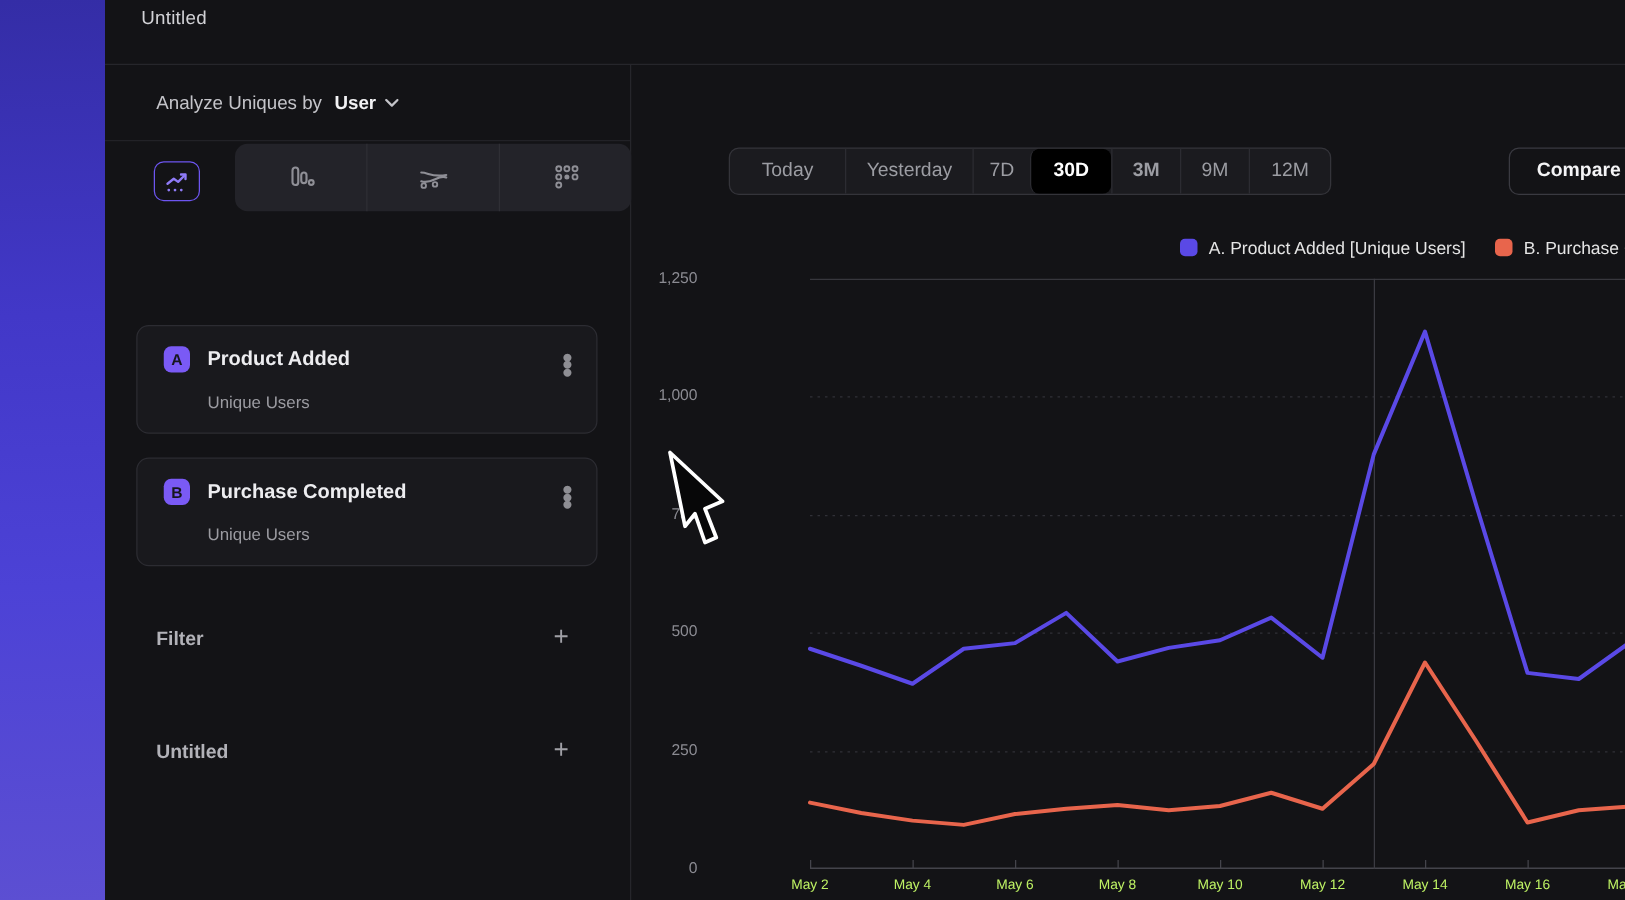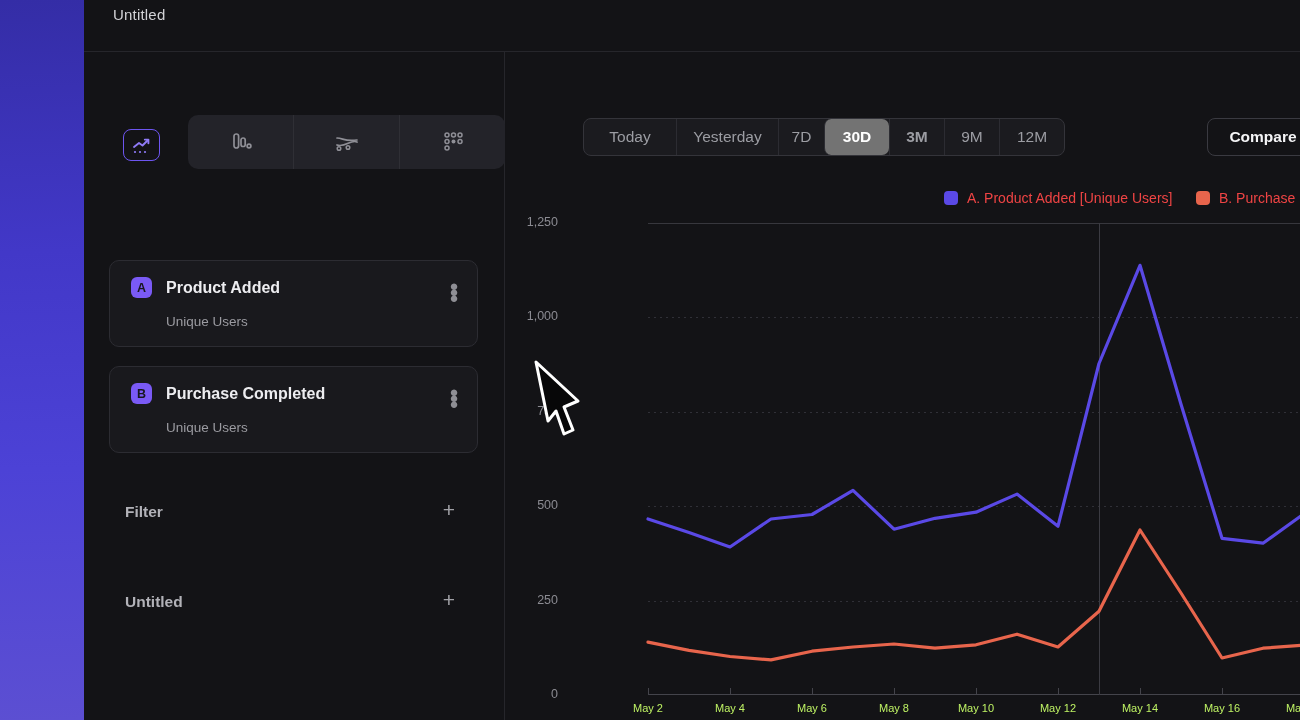--- a/index.html
+++ b/index.html
@@ -56,32 +56,32 @@
 
   #filter-label { left:41px; top:451px; font-size:15.5px; font-weight:600; color:#b2b2b8; }
   #breakdown-label { left:41px; top:541px; font-size:15.5px; font-weight:600; color:#b2b2b8; }
 
   
   #range-control { left:499px; top:118px; height:38px; border:1px solid #34343a;
     background:#1b1b1f; border-radius:8px; display:flex; overflow:hidden; }
   .seg { display:flex; align-items:center; justify-content:center; height:100%;
     font-size:15.5px; color:#9c9da3; }
   .seg + .seg { border-left:1px solid #2c2c32; }
-  .seg.active { background:#737373; color:#ffffff; font-weight:700; border-radius:7px; }
+  .seg.active { background:#000000; color:#ffffff; font-weight:700; border-radius:7px; }
   .seg .cal { margin-right:10px; }
   #compare-btn { left:1123px; top:118px; width:112px; height:38px; border:1px solid #3a3a41;
     border-radius:8px; display:flex; align-items:center; justify-content:center;
     font-size:15.5px; font-weight:700; color:#f4f4f6; background:transparent; }
 
   
   .legend-item { top:190px; height:16px; display:flex; align-items:center; white-space:nowrap; }
   #legend-a { left:860px; }
   #legend-b { left:1112px; }
   .legend-swatch { width:14px; height:14px; border-radius:4px; margin-right:9px; flex:none; }
-  .legend-label { font-size:14px; color:#ef4444; }
+  .legend-label { font-size:14px; color:#e5e5e5; }
 
   
   #chart-svg { left:564px; top:223px; overflow:visible; }
   .y-tick { position:absolute; left:404px; width:70px; text-align:right;
     font-size:12.5px; color:#8b8b92; }
   .x-tick { position:absolute; top:702px; width:72px; margin-left:-36px; text-align:center;
     font-size:11px; color:#bef264; }
 
   
   #cursor { left:534px; top:359px; }
@@ -92,20 +92,27 @@
 <div id="bg-strip" class="abs"></div>
 
 <div id="window" class="abs">
 
   <div id="titlebar" class="abs">
     <div id="window-title" class="abs">Untitled</div>
   </div>
 
   <div id="sidebar" class="abs">
 
+    <div id="analyze-row" class="abs">
+      <span id="analyze-label">Analyze Uniques by</span>
+      <span id="analyze-value">User</span>
+      <svg class="chev" viewBox="0 0 11 7">
+          <path d="M1 1l4.5 4.5L10 1" fill="none" stroke="#c4c4c9" stroke-width="1.8" stroke-linecap="round" stroke-linejoin="round"></path>
+        </svg>
+    </div>
 
     <div id="tabs-row" class="abs">
       <div id="tab-active" class="abs">
         <svg width="22" height="20" viewBox="0 0 22 20">
           <path d="M3 12l5-4 3.5 2.5L17 5" fill="none" stroke="#8f7bf7" stroke-width="1.9" stroke-linecap="round" stroke-linejoin="round"></path>
           <path d="M13.8 4.6h3.6v3.6" fill="none" stroke="#8f7bf7" stroke-width="1.9" stroke-linecap="round" stroke-linejoin="round"></path>
           <circle cx="4" cy="17" r="1.1" fill="#8f7bf7"></circle>
             <circle cx="9" cy="17" r="1.1" fill="#8f7bf7"></circle>
             <circle cx="14" cy="17" r="1.1" fill="#8f7bf7"></circle>
         </svg>

